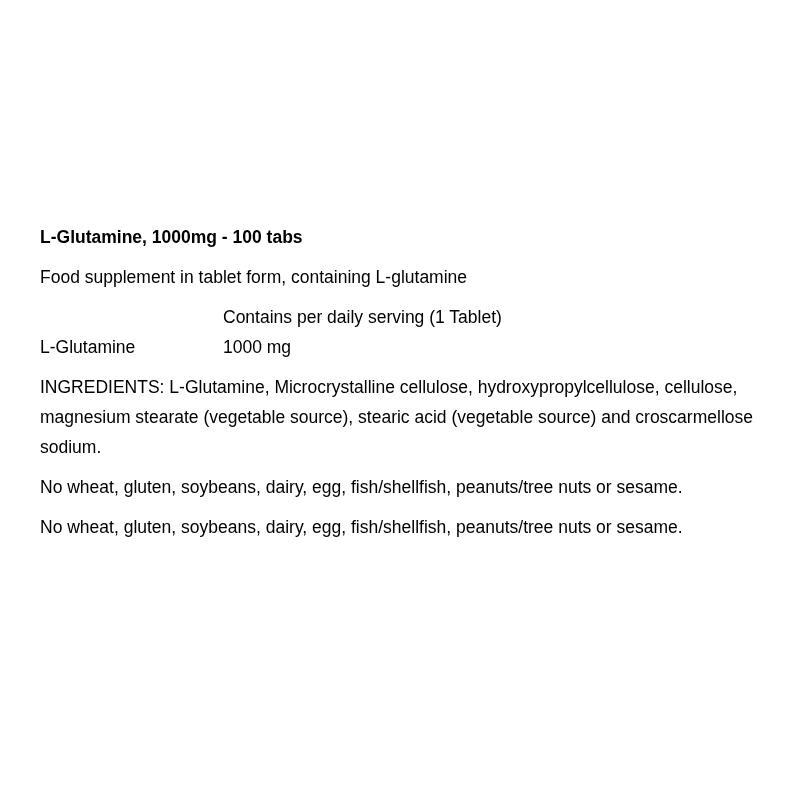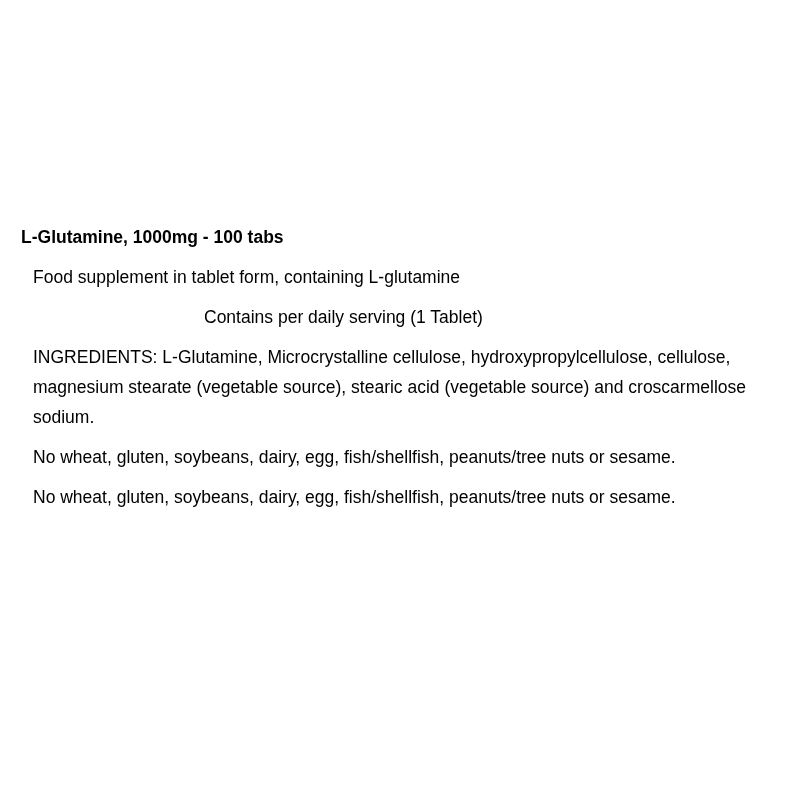--- a/index.html
+++ b/index.html
@@ -11,32 +11,32 @@
     position: relative;
     width: 800px;
     height: 800px;
     background: #ffffff;
     overflow: hidden;
     font-family: "Liberation Sans", sans-serif;
     color: #000000;
   }
   .content {
     box-sizing: border-box;
-    padding: 222px 30px 0 21px;
+    padding: 222px 30px 0 40px;
     font-size: 17.5px;
     line-height: 30px;
   }
   .product-title {
     font-size: 17.5px;
     font-weight: bold;
     margin: 0 0 10px 0;
     line-height: 30px;
   }
   p {
-    margin: 0 0 10px 12px;
+    margin: 0 0 10px 0;
   }
   .facts {
     margin: 0 0 10px 0;
   }
   .facts-row {
     display: flex;
     justify-content: flex-end;
   }
   .facts-cell-name {
     flex: 0 0 183px;
@@ -56,20 +56,24 @@
 
     <h1 class="product-title">L-Glutamine, 1000mg - 100 tabs</h1>
 
     <p>Food supplement in tablet form, containing L-glutamine</p>
 
     <div class="facts">
       <div class="facts-row">
         <div class="facts-cell-name"></div>
         <div class="facts-cell-value">Contains per daily serving (1 Tablet)</div>
       </div>
+      <div class="facts-row">
+        <div class="facts-cell-name">L-Glutamine</div>
+        <div class="facts-cell-value">1000 mg</div>
+      </div>
     </div>
 
     <p><span class="ingredients-label">INGREDIENTS:</span> <span>L-Glutamine, Microcrystalline cellulose, hydroxypropylcellulose, cellulose, magnesium stearate (vegetable source), stearic acid (vegetable source) and croscarmellose sodium.</span></p>
 
     <p>No wheat, gluten, soybeans, dairy, egg, fish/shellfish, peanuts/tree nuts or sesame.</p>
 
     <p>No wheat, gluten, soybeans, dairy, egg, fish/shellfish, peanuts/tree nuts or sesame.</p>
 
   </div>
 </div>

